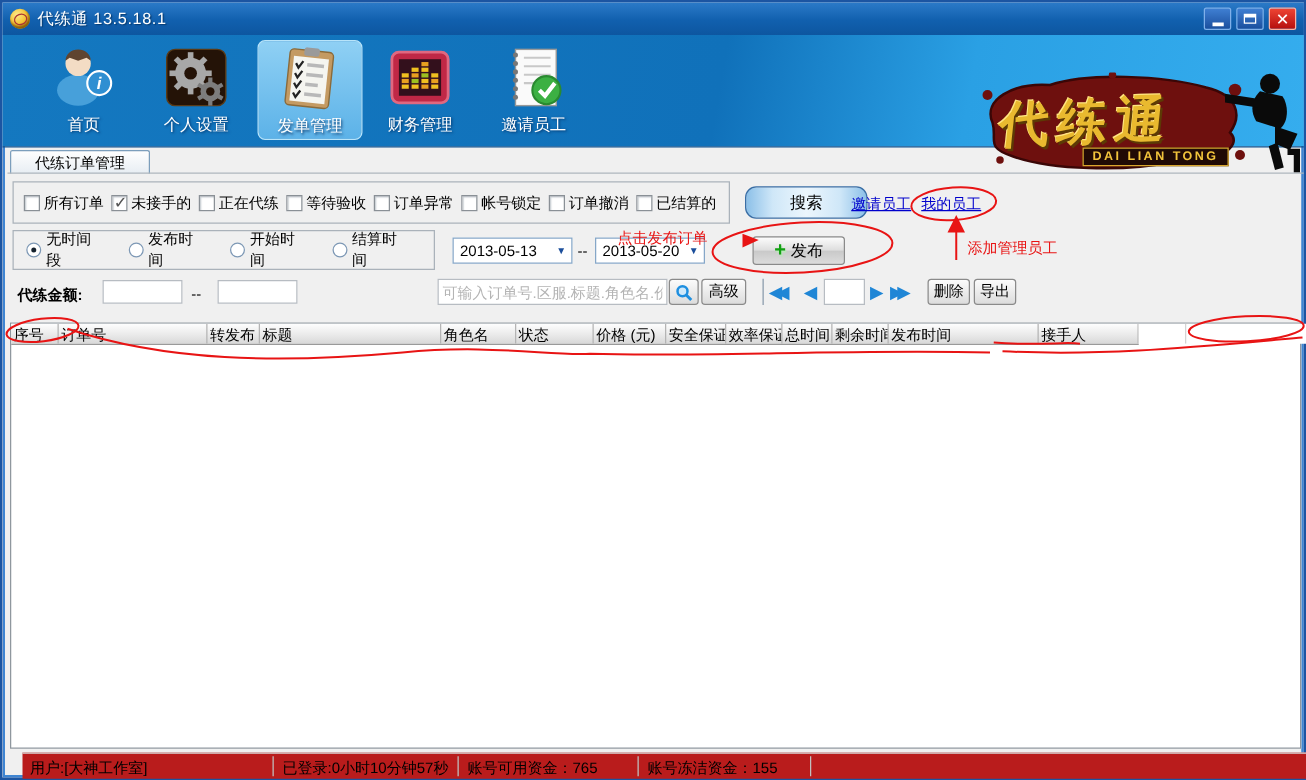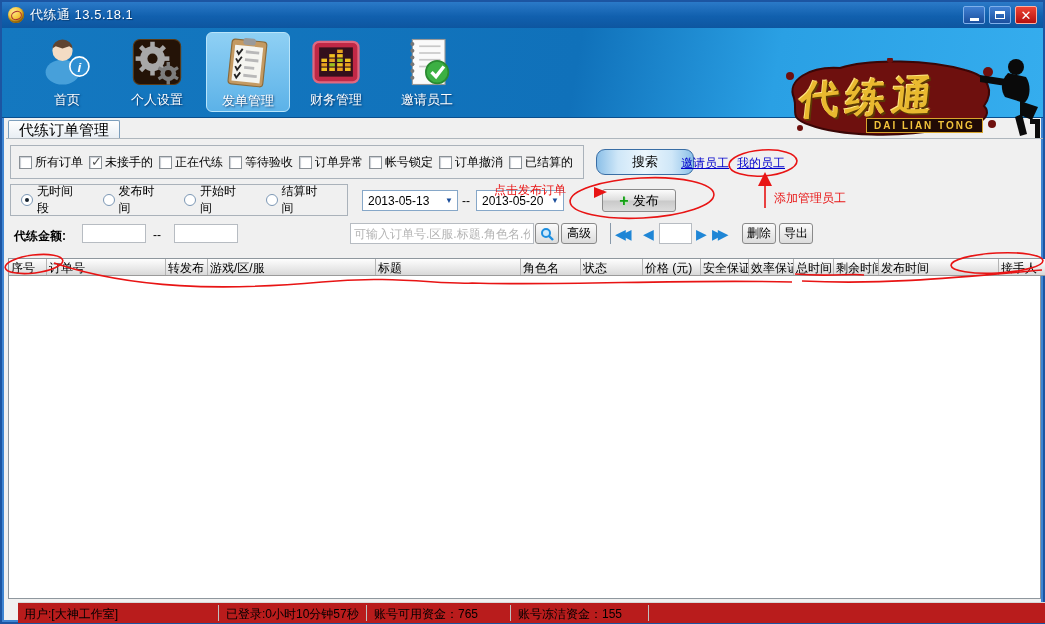--- a/index.html
+++ b/index.html
@@ -47,21 +47,21 @@
   .logo-banner { position:absolute; left:84px; top:62px; background:#200a05;
     border:1px solid #d8a62e; color:#f2c43c; font-size:10px; font-weight:bold;
     letter-spacing:2px; padding:1px 7px; }
   .logo-fighter { position:absolute; right:2px; top:0; }
 
   
   .tabstrip-line { position:absolute; left:4px; top:136px; width:1037px; height:1px; background:#aeb6bd; }
   .tab { position:absolute; left:6px; top:118px; width:112px; height:19px;
     border:1px solid #7c9ebc; border-bottom:none; border-radius:2px 2px 0 0;
     background:linear-gradient(180deg,#fefefe,#e7edf3); display:flex; align-items:center;
-    justify-content:center; font-size:15px; cursor:pointer; }
+    justify-content:center; font-size:12px; cursor:pointer; }
 
   
   .groupbox { position:absolute; border:1px solid #aab2ba; background:#f0f0f0; }
   .gb-checks { left:8px; top:143px; width:574px; height:34px; display:flex; align-items:center; padding-left:8px; }
   .check-item { display:flex; align-items:center; width:70px; cursor:pointer; }
   .checkbox { width:13px; height:13px; background:#fff; border:1px solid #8a9096;
     box-shadow:inset 1px 1px 1px #c9ced3; margin-right:3px; position:relative; flex:none; }
   .checkbox .mark { display:none; position:absolute; left:1px; top:-3px; font-size:13px; color:#555; font-weight:bold; }
   .checkbox.on .mark { display:block; }
 
@@ -403,21 +403,20 @@
   </button>
   <button class="mini-btn exp-btn">
     <span>导出</span>
   </button>
 
   <div class="table-panel">
     <div class="thead">
       <div class="th" style="width:38px">序号</div>
       <div class="th" style="width:119px">订单号</div>
       <div class="th" style="width:42px">转发布</div>
-      <div class="th" style="width:168px">游戏/区/服</div>
       <div class="th" style="width:145px">标题</div>
       <div class="th" style="width:60px">角色名</div>
       <div class="th" style="width:62px">状态</div>
       <div class="th" style="width:58px">价格 (元)</div>
       <div class="th" style="width:48px">安全保证</div>
       <div class="th" style="width:45px">效率保证</div>
       <div class="th" style="width:40px">总时间</div>
       <div class="th" style="width:45px">剩余时间</div>
       <div class="th" style="width:120px">发布时间</div>
       <div class="th" style="width:80px">接手人</div>

